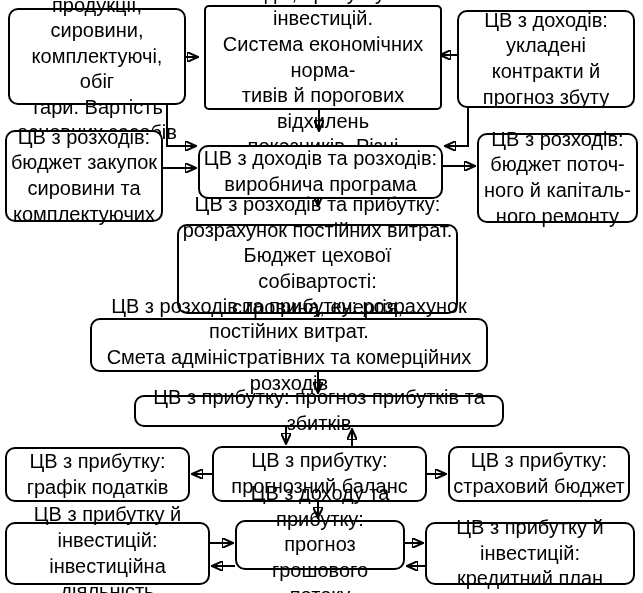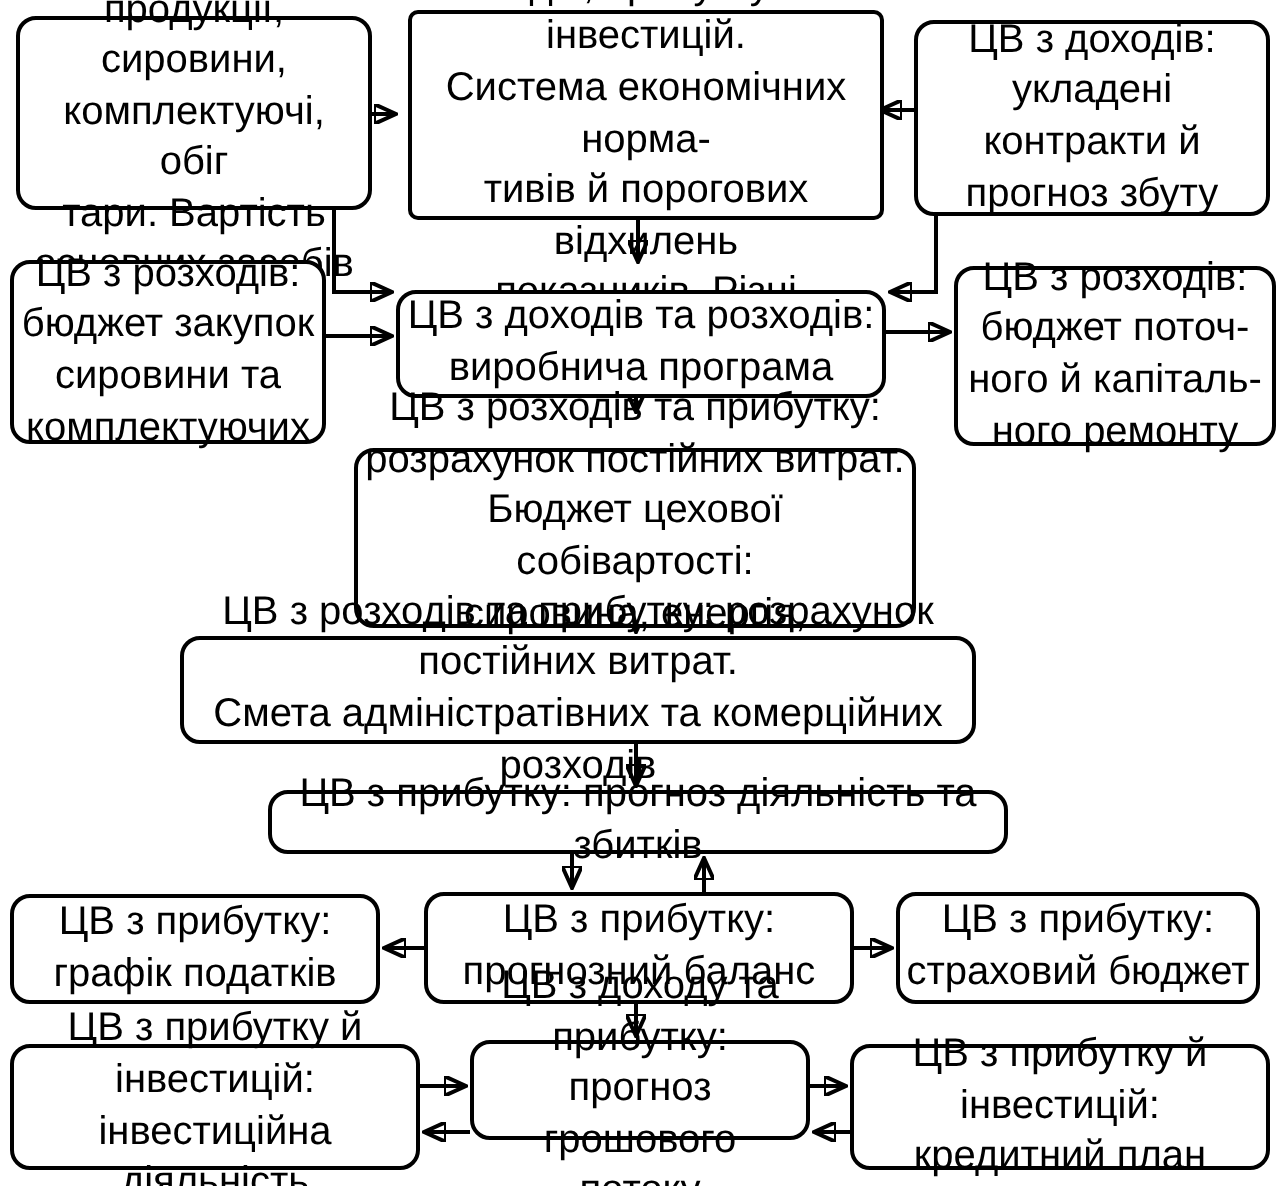--- a/index.html
+++ b/index.html
@@ -93,21 +93,21 @@
 ного ремонту</div>
 
   <div class="node" style="left:177px; top:224px; width:281px; height:90px;">ЦВ з розходів та прибутку:
 розрахунок постійних витрат.
 Бюджет цехової собівартості:
 сировина, енергія, комплектуючі</div>
 
   <div class="node" style="left:90px; top:318px; width:398px; height:54px;">ЦВ з розходів та прибутку: розрахунок постійних витрат.
 Смета адміністратівних та комерційних розходів</div>
 
-  <div class="node" style="left:134px; top:395px; width:370px; height:32px;">ЦВ з прибутку: прогноз діяльність та збитків</div>
+  <div class="node" style="left:134px; top:395px; width:370px; height:32px;">ЦВ з прибутку: прогноз прибутків та збитків</div>
 
   <div class="node" style="left:5px; top:447px; width:185px; height:55px;">ЦВ з прибутку:
 графік податків</div>
 
   <div class="node" style="left:212px; top:446px; width:215px; height:56px;">ЦВ з прибутку:
 прогнозний баланс</div>
 
   <div class="node" style="left:448px; top:446px; width:182px; height:56px;">ЦВ з прибутку:
 страховий бюджет</div>
 

